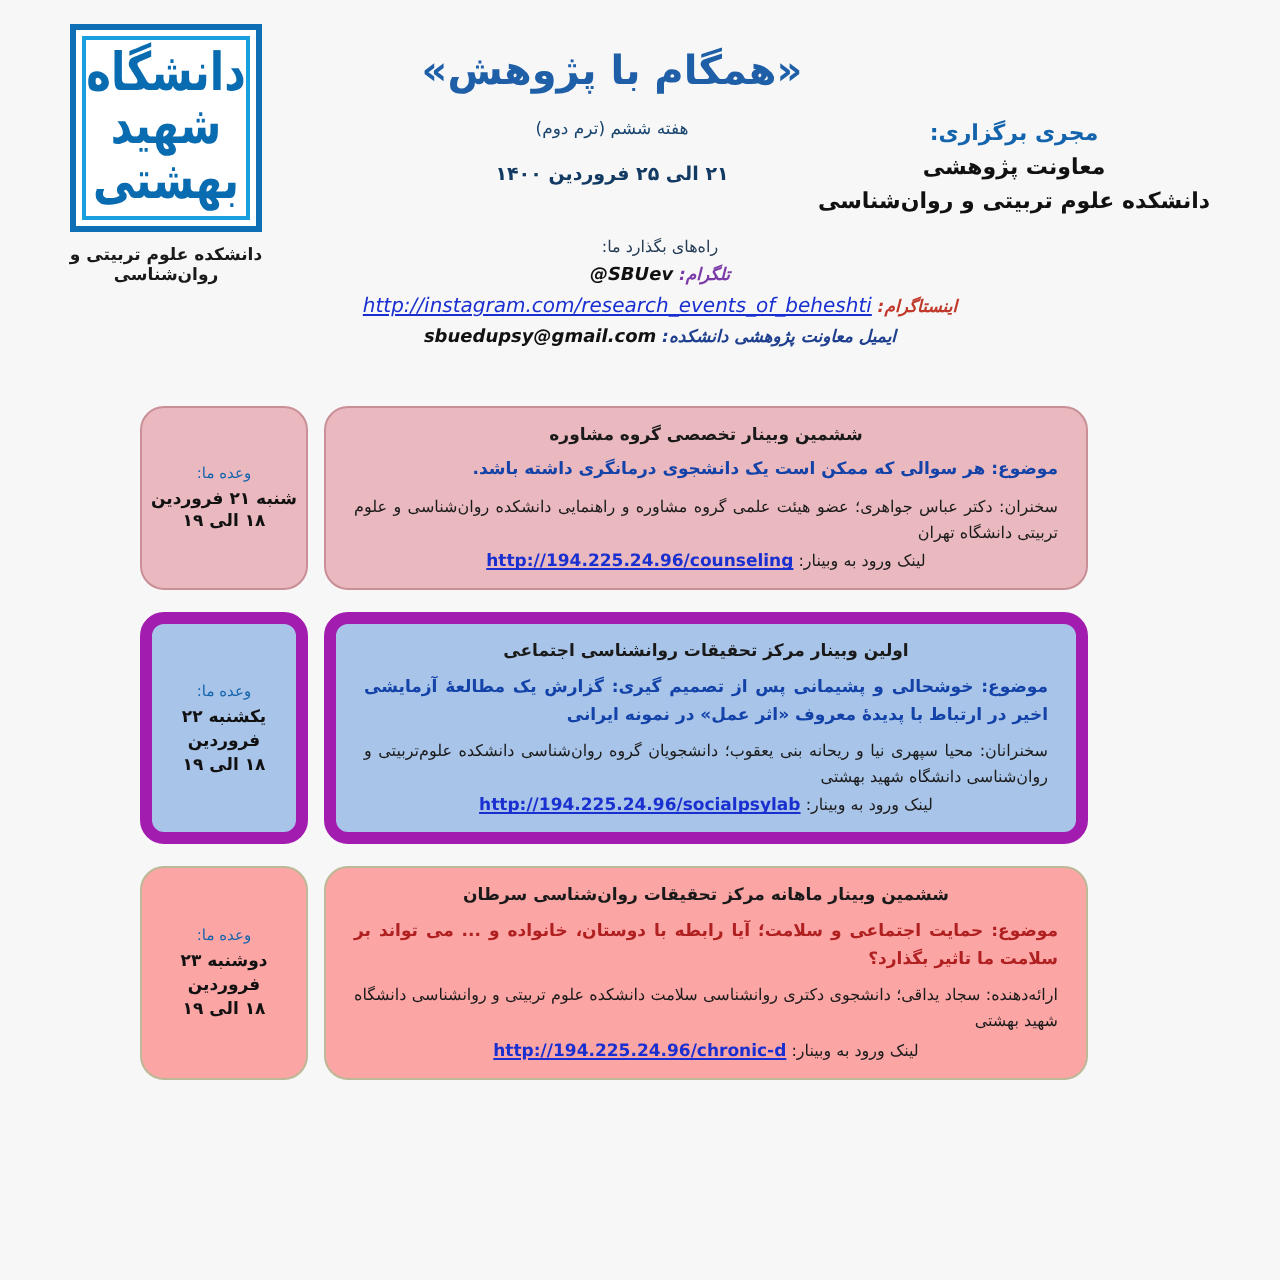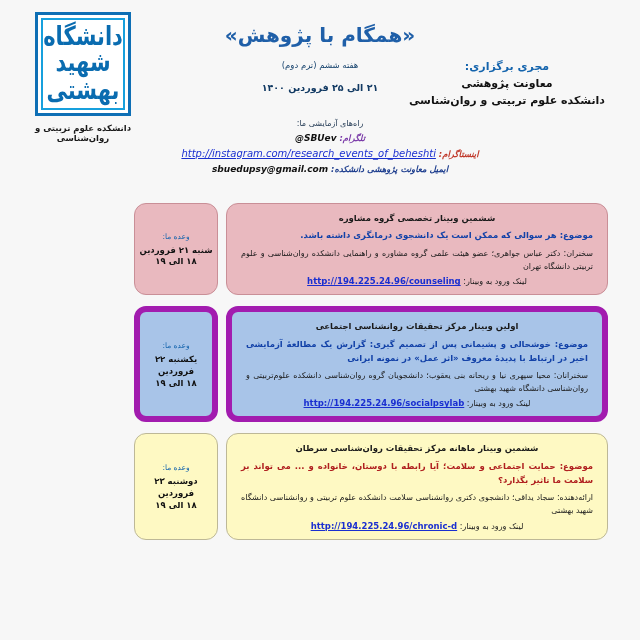--- a/index.html
+++ b/index.html
@@ -46,21 +46,21 @@
     letter-spacing:-1px;
     transform:scaleY(1.25);
     white-space:nowrap;
   }
   .logo-caption{
     margin-top:7px;font-size:8.5px;font-weight:bold;color:#1a1a1a;
     text-align:center;line-height:1.2;
   }
 
   .center-block{
-    position:absolute;left:160px;top:10px;width:320px;text-align:center;
+    position:absolute;left:146px;top:10px;width:320px;text-align:center;
   }
   .main-title{
     color:#1f5fa8;font-size:20px;font-weight:bold;line-height:1.3;
     margin:12px 0 0 0;
   }
   .week-line{
     color:#19456f;font-size:8.5px;margin-top:12px;font-weight:normal;
   }
   .date-line{
     color:#123a63;font-size:9.5px;margin-top:12px;font-weight:bold;
@@ -84,40 +84,40 @@
   }
   .r-head{color:#1464ad;font-size:11px;font-weight:bold;}
   .r-line{color:#111;font-size:11px;font-weight:bold;}
 
   
   .cards{position:absolute;top:203px;left:0;width:640px;}
   .card-row{
     display:flex;flex-direction:row;align-items:stretch;
     justify-content:flex-start;
     margin:0 0 11px 0;
-    padding-right:32px;
+    padding-right:96px;
   }
   .card-main{
     width:382px;
     border-radius:12px;
     box-sizing:border-box;
     padding:9px 14px 8px 14px;
     text-align:right;
   }
   .card-date{
     width:84px;margin-right:8px;
     border-radius:12px;
     box-sizing:border-box;
     display:flex;flex-direction:column;align-items:center;justify-content:center;
     text-align:center;padding:6px 4px;
   }
 
   .c1 .card-main,.c1 .card-date{background:#e9b9bf;border:1px solid #c98f97;}
   .c2 .card-main,.c2 .card-date{background:#a8c4e8;border:6px solid #a21caf;}
-  .c3 .card-main,.c3 .card-date{background:#fef9c3;border:1px solid #bdb897;}
+  .c3 .card-main,.c3 .card-date{background:#fca5a5;border:1px solid #bdb897;}
 
   .card-title{
     font-size:8.5px;font-weight:bold;color:#1a1a1a;text-align:center;
     margin-bottom:5px;line-height:1.35;
   }
   .card-subject{
     font-size:8.5px;font-weight:bold;color:#1342a8;line-height:1.6;
     text-align:justify;margin-bottom:4px;
   }
   .c3 .card-subject{color:#b02020;}
@@ -157,21 +157,21 @@
       <div class="date-line">۲۱ الی ۲۵ فروردین ۱۴۰۰</div>
     </div>
 
     <div class="right-block">
       <div class="r-head">مجری برگزاری:</div>
       <div class="r-line">معاونت پژوهشی</div>
       <div class="r-line">دانشکده علوم تربیتی و روان‌شناسی</div>
     </div>
 
     <div class="contact-block">
-      <div class="contact-head">راه‌های آزمایشی ما:</div>
+      <div class="contact-head">راه‌های بگذارد ما:</div>
       <div class="c-row">
         <span class="c-lab tg">تلگرام:</span>
         <span class="c-val">@SBUev</span>
       </div>
       <div class="c-row">
         <span class="c-lab">اینستاگرام:</span>
         <a class="c-val link" href="#">http://instagram.com/research_events_of_beheshti</a>
       </div>
       <div class="c-row">
         <span class="c-lab mail">ایمیل معاونت پژوهشی دانشکده:</span>

